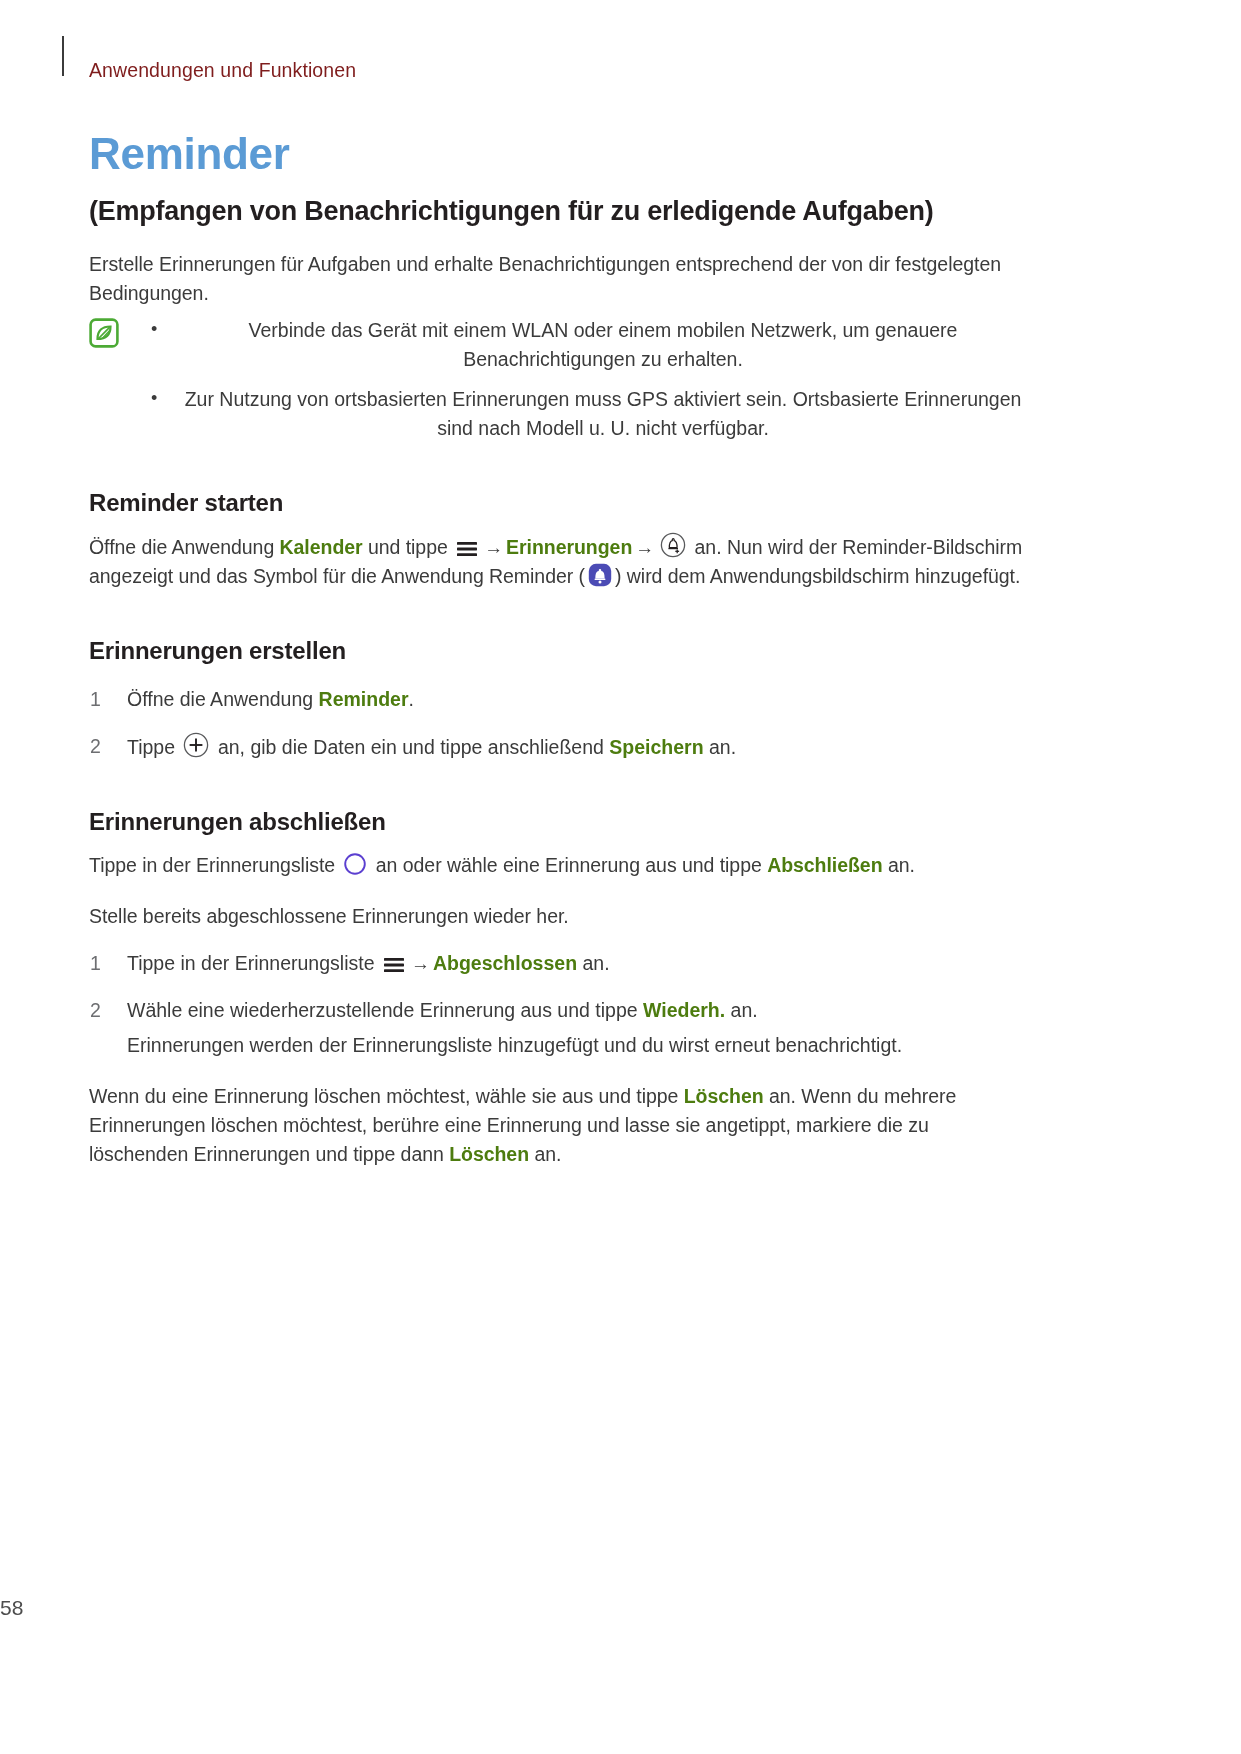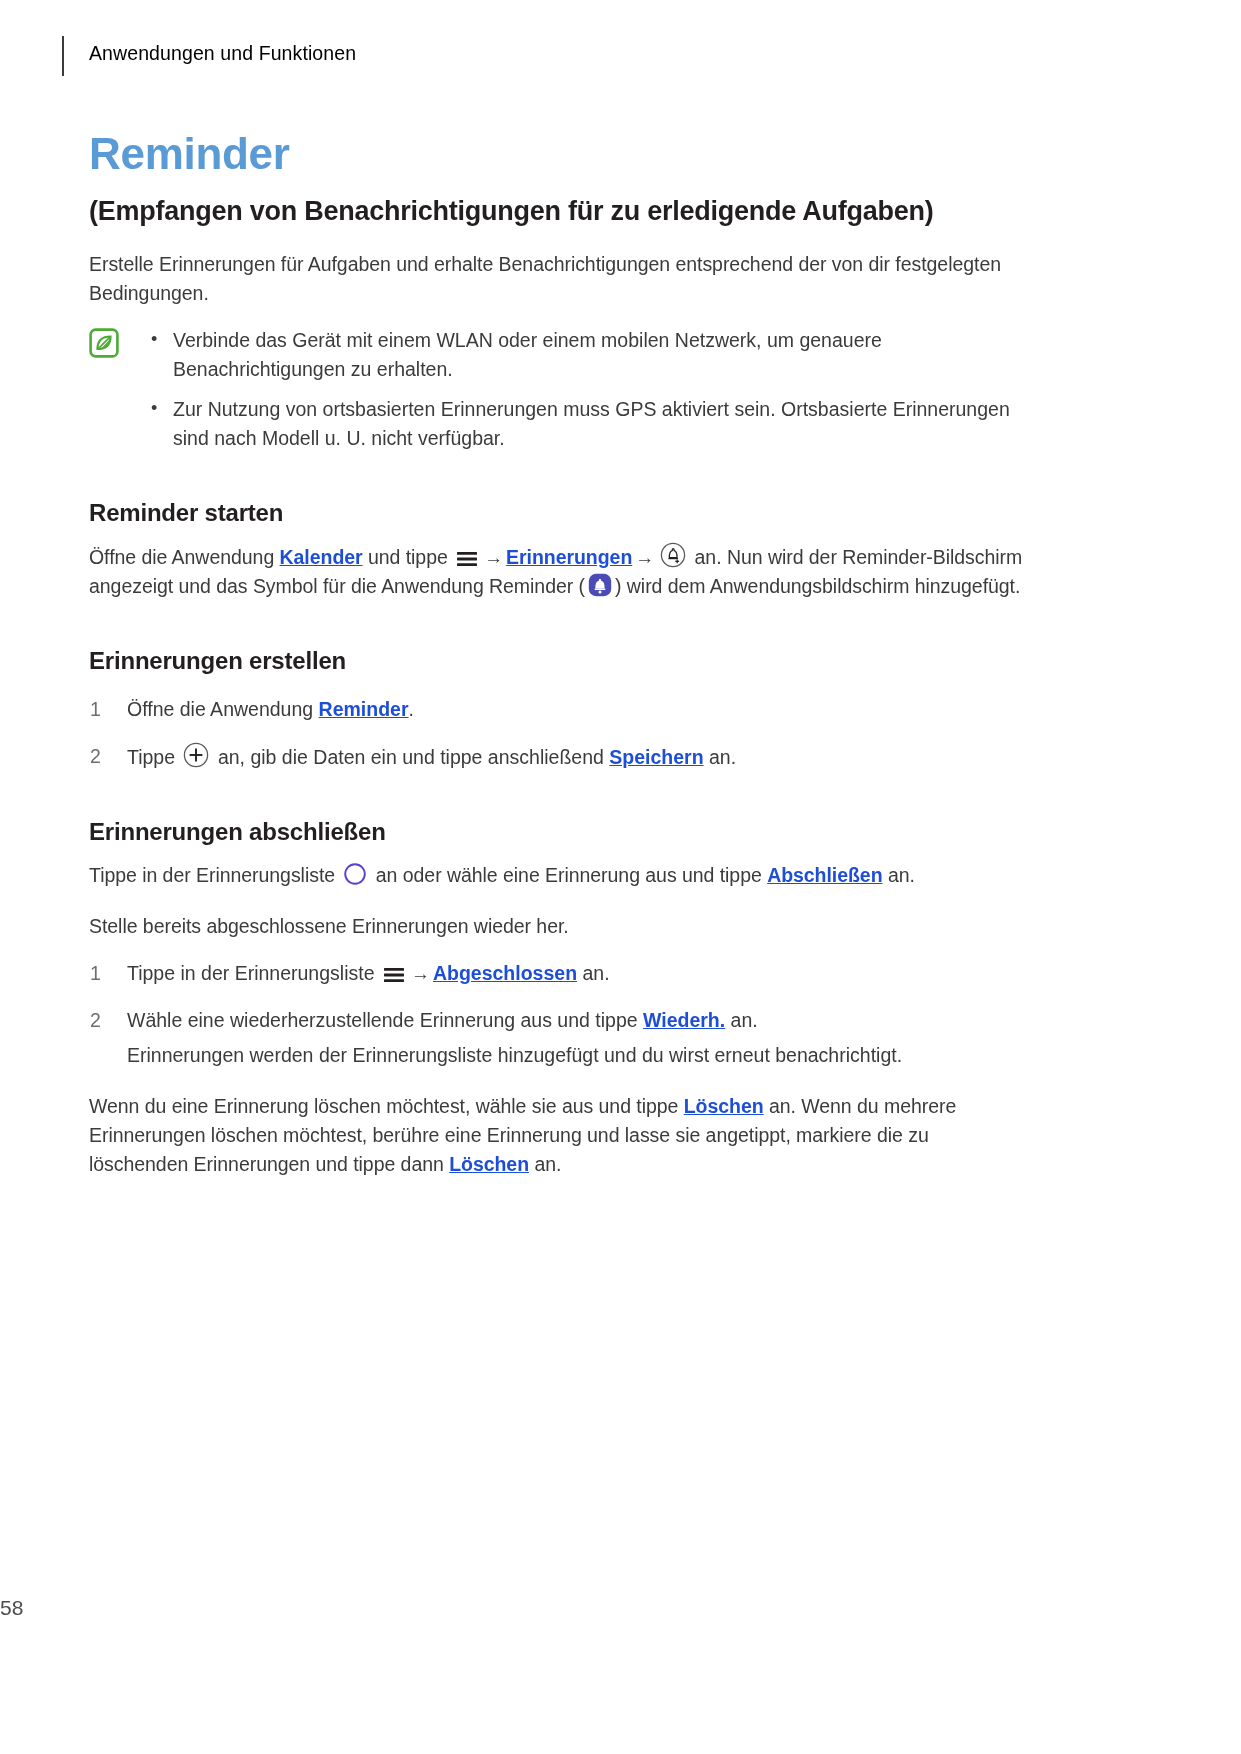--- a/index.html
+++ b/index.html
@@ -35,24 +35,24 @@
     position: absolute;
     left: 0;
     top: 0;
     width: 2px;
     height: 40px;
     background: #3b3b3b;
   }
   .runhead-text {
     position: absolute;
     left: 27px;
-    top: 6px;
+    top: 23px;
     font-size: 19.5px;
     letter-spacing: 0.1px;
-    color: #000000;
+    color: #7f1d1d;
     white-space: nowrap;
   }
 
   
   .content {
     position: absolute;
     left: 89px;
     top: 128px;
     width: 944px;
   }
@@ -79,23 +79,24 @@
     margin: 22px 0 0 0;
     font-size: 19.5px;
     line-height: 29px;
     color: #3b3b3b;
     letter-spacing: -0.05px;
   }
 
   
   .note {
     position: relative;
-    margin-top: 18px;
+    margin-top: 8px;
     padding-left: 56px;
     min-height: 40px;
+    text-align: center;
   }
   .note-icon {
     position: absolute;
     left: 0;
     top: 2px;
     width: 30px;
     height: 30px;
   }
   ul.note-list {
     margin: 0;
@@ -149,21 +150,21 @@
   ol.steps > li:last-child { margin-bottom: 0; }
   ol.steps > li .num {
     position: absolute;
     left: 1px;
     top: 0;
     font-size: 19.5px;
     color: #6d6e71;
   }
   .sub-line { display: block; margin-top: 6px; }
 
-  b, strong { font-weight: 700; color: #1d4ed8; text-decoration: underline; }
+  b, strong { font-weight: 700; color: #4d7c0f; }
 
   
   .ico {
     display: inline-block;
     vertical-align: -4px;
     margin: 0 3px;
   }
   .ico svg { display: block; }
   .arrow {
     display: inline-block;

